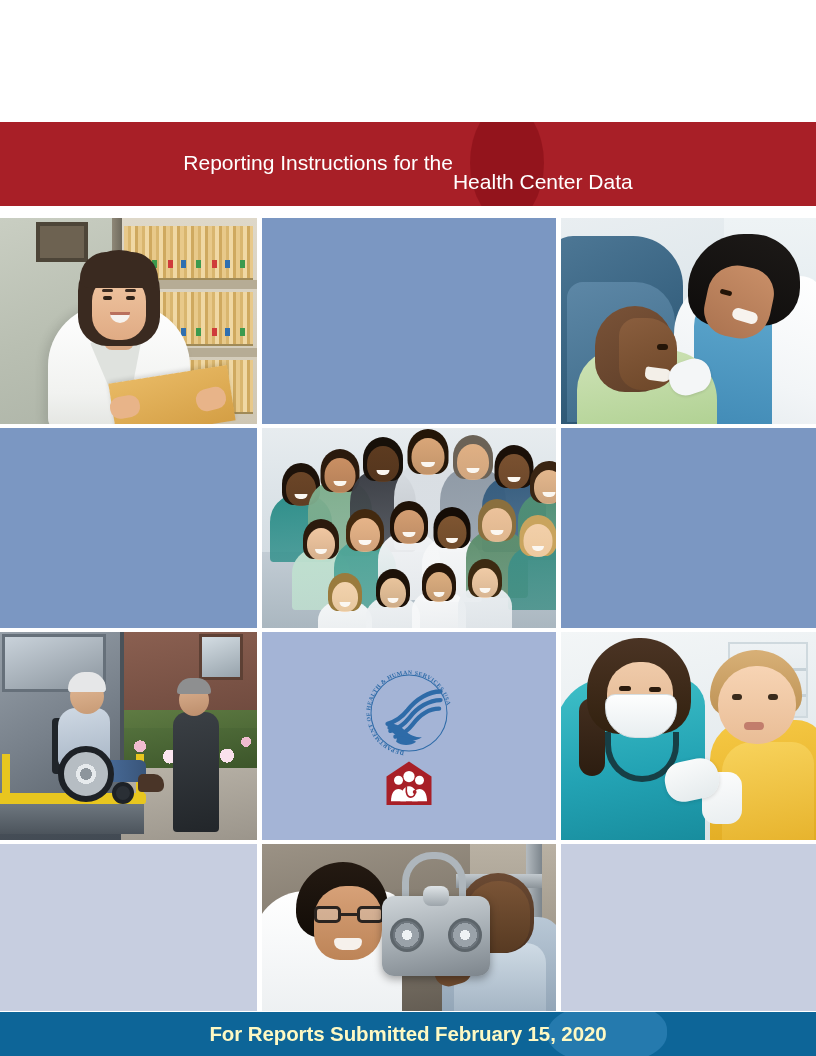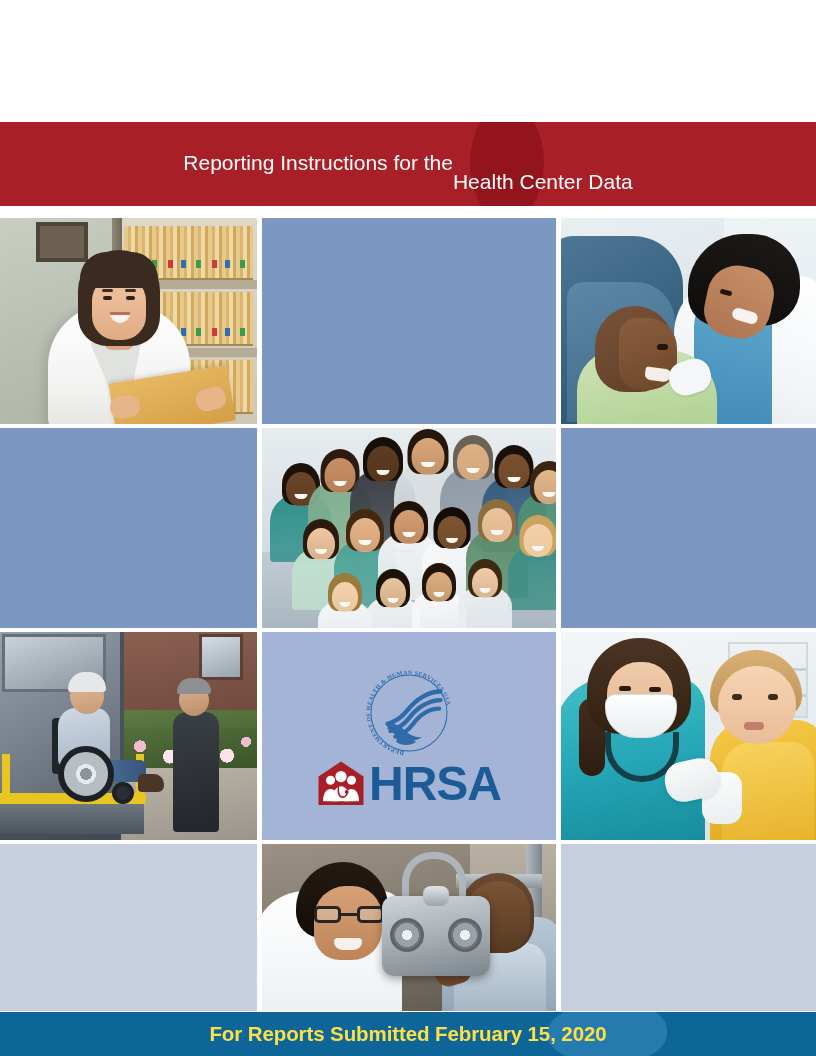--- a/index.html
+++ b/index.html
@@ -588,21 +588,21 @@
     overflow:hidden;
   }
   .footer-blob {
     position:absolute; left:547px; top:-10px; width:120px; height:62px;
     background:#2a7eb2; border-radius:54% 46% 50% 50%;
     opacity:.85;
   }
   .footer-text {
     position:absolute; inset:0;
     display:flex; align-items:center; justify-content:center;
-    color:#fde047; font-size:20.5px; font-weight:bold;
+    color:#fef9c3; font-size:20.5px; font-weight:bold;
     letter-spacing:-0.1px;
     white-space:nowrap;
   }
 </style>
 </head>
 <body>
 
 <div class="page">
 
 
@@ -843,21 +843,20 @@
               <circle cx="46" cy="27" r="6"></circle>
               <path d="M36 55 C36 44 40.5 38.5 46 38.5 C51.5 38.5 56 44 56 55 Z"></path>
               <circle cx="32" cy="22" r="7.5"></circle>
               <path d="M20.5 55 C20.5 42 25.5 35 32 35 C38.5 35 43.5 42 43.5 55 Z"></path>
             </g>
             <g fill="none" stroke="#a81f27" stroke-width="2.1" stroke-linecap="round">
               <path d="M28.5 36 C27.5 45 30 49.5 34.5 49.5 C38.5 49.5 40.5 46 40 41.5"></path>
             </g>
             <circle cx="39.6" cy="42.5" r="2.6" fill="#a81f27"></circle>
           </svg>
-          <span class="hrsa-word">HRSA</span>
         </div>
 
       </div>
     </div>
 
     <div class="tile c3 r3">
       <div class="photo p-vax">
         <div class="shelf">
           <div class="shelfline" style="top:24px"></div>
           <div class="shelfline" style="top:50px"></div>

